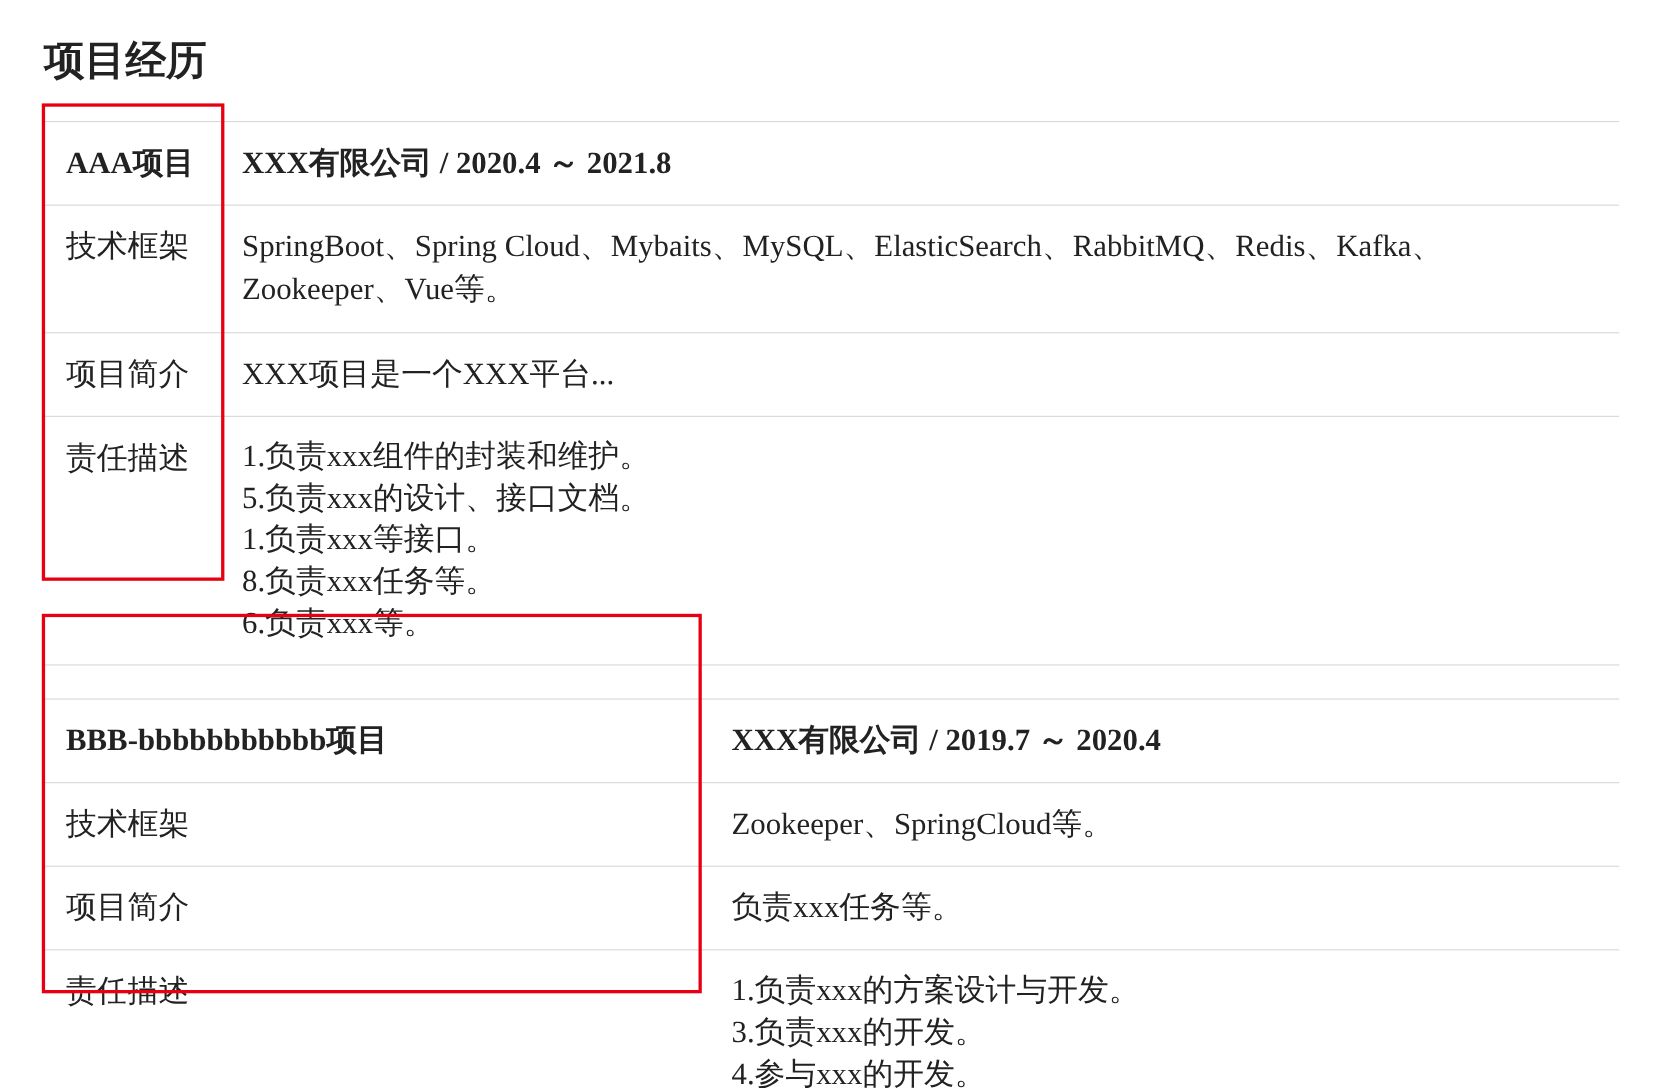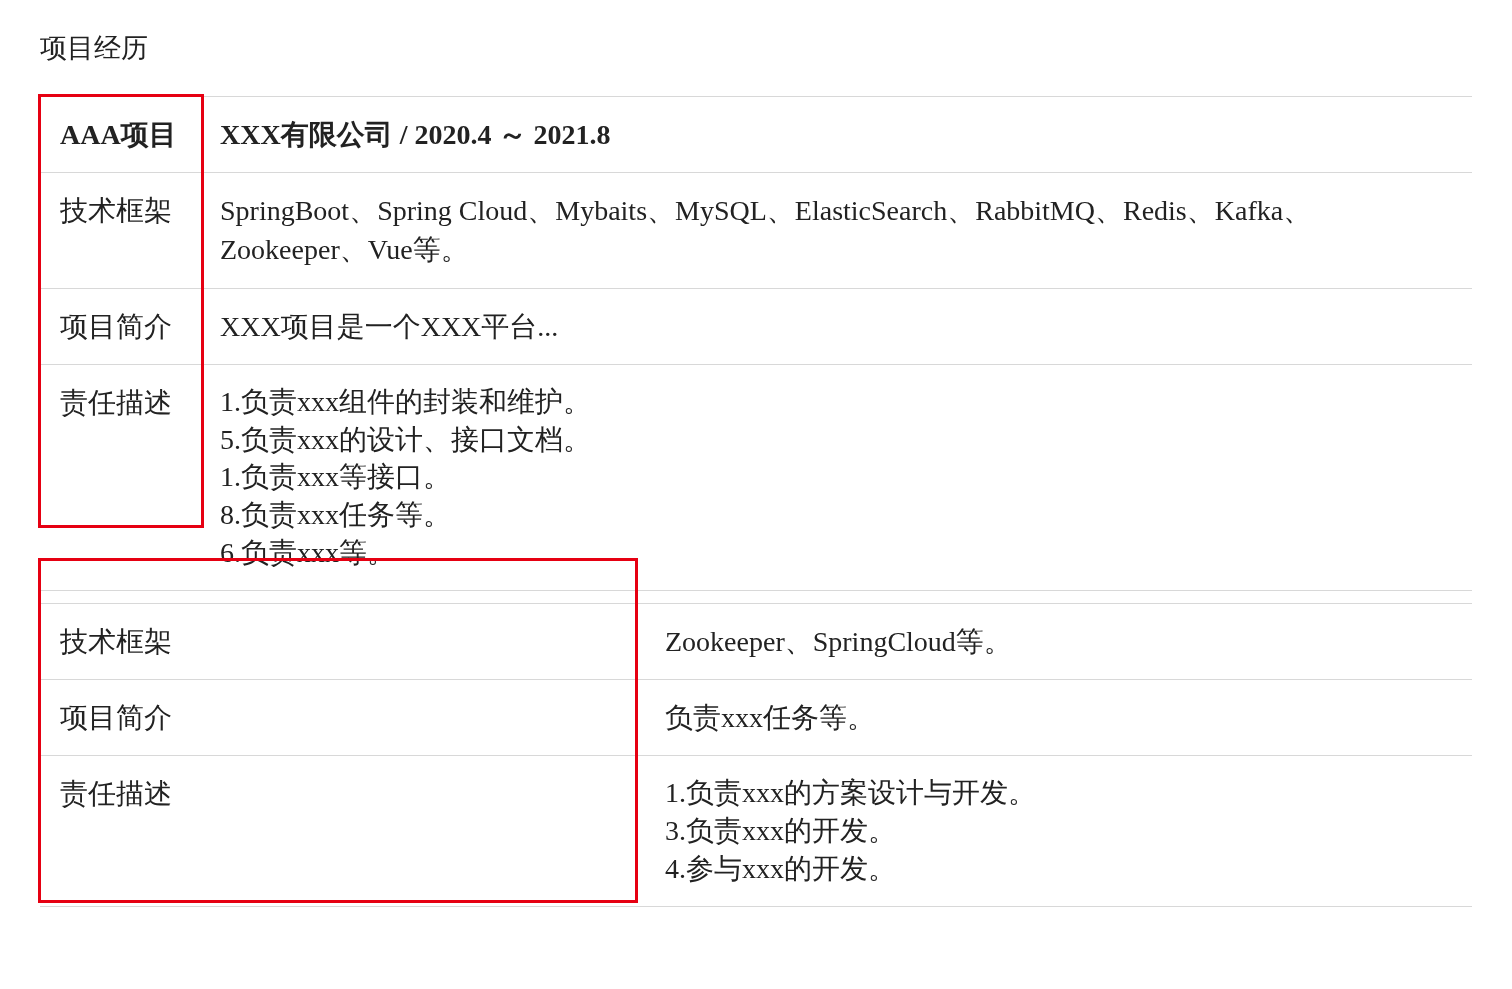--- a/index.html
+++ b/index.html
@@ -9,29 +9,29 @@
     }
     body {
       font-family: "Palatino", "Palatino Linotype", "Book Antiqua", Georgia, serif;
       background: #ffffff;
       color: #222;
       padding: 20px 40px;
       width: 1512px;
       position: relative;
     }
     .section-title {
-      font-size: 27px;
-      font-weight: 400;
+      font-size: 37px;
+      font-weight: 700;
       margin-bottom: 30px;
       margin-top: 10px;
     }
     table {
       width: 100%;
       border-collapse: collapse;
-      margin-bottom: 12px;
+      margin-bottom: 30px;
     }
     td {
       padding: 18px 20px;
       border-bottom: 1px solid #d8d8d8;
       font-size: 28px;
       line-height: 1.4;
       vertical-align: top;
     }
     tr:first-child td {
       border-top: 1px solid #d8d8d8;
@@ -91,20 +91,24 @@
             <span>8.负责xxx任务等。</span>
             <span>6.负责xxx等。</span>
           </div>
     </td>
   </tr>
 </tbody>
   </table>
 
 <table class="project2">
   <tbody>
+      <tr>
+    <td class="label-col bold">BBB-bbbbbbbbbbb项目</td>
+    <td class="bold">XXX有限公司 / 2019.7 ～ 2020.4</td>
+  </tr>
   <tr>
     <td class="label-col">技术框架</td>
     <td>Zookeeper、SpringCloud等。</td>
   </tr>
   <tr>
     <td class="label-col">项目简介</td>
     <td>负责xxx任务等。</td>
   </tr>
   <tr>
     <td class="label-col">责任描述</td>

